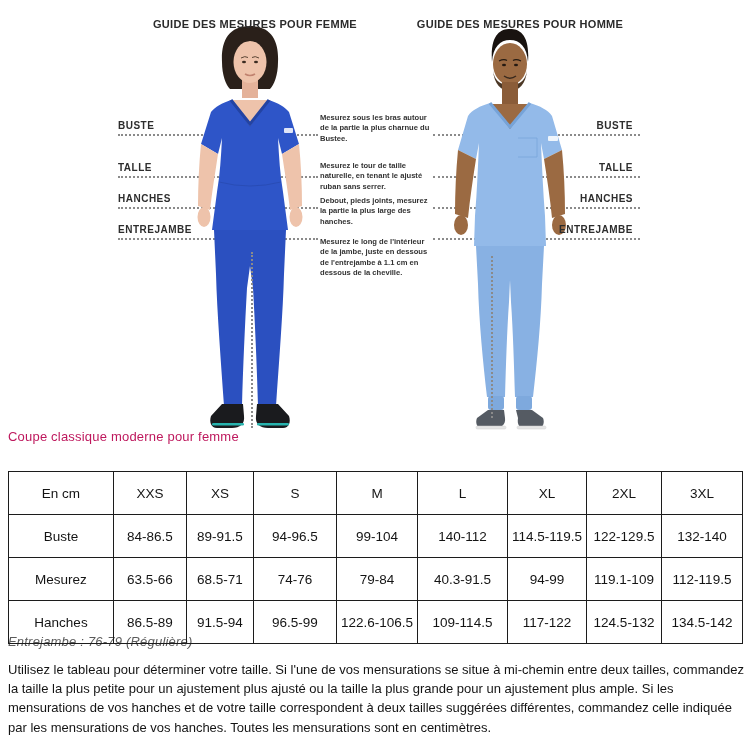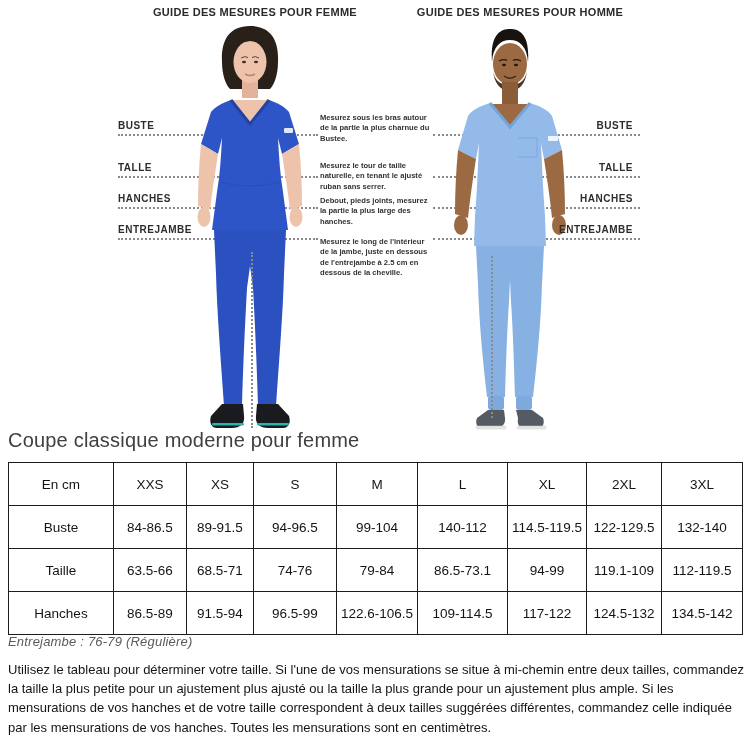--- a/index.html
+++ b/index.html
@@ -4,35 +4,35 @@
 <style>
   html,body{margin:0;padding:0;}
   body{
     width:750px;height:750px;position:relative;overflow:hidden;
     background:#ffffff;color:#1f1f1f;
     font-family:"Liberation Sans", sans-serif;
   }
   .abs{position:absolute;}
   .guide-title{
     font-size:11px;font-weight:bold;letter-spacing:.3px;color:#2b2b2b;
-    text-align:center;z-index:3;
+    text-align:center;z-index:3;margin-top:12px;
   }
   .m-label{
     font-size:10px;font-weight:bold;letter-spacing:.5px;color:#2d2d2d;z-index:3;
   }
   .m-label.right{width:200px;text-align:right;}
   .dotline{height:0;border-top:2px dotted #8a8a8a;z-index:1;}
   .vline{width:0;border-left:2px dotted #8a8a8a;z-index:4;}
   .figure{z-index:2;}
   .instr{
     width:112px;text-align:left;font-size:7.6px;line-height:1.35;
     font-weight:bold;color:#333;z-index:3;
   }
-  .section-title{font-size:20px;color:#404040;letter-spacing:.2px;}
-  .size-table{border-collapse:collapse;table-layout:fixed;z-index:3;}
+  .section-title{font-size:13px;color:#be185d;letter-spacing:.2px;}
+  .size-table{border-collapse:collapse;table-layout:fixed;z-index:3;margin-top:9px;}
   .size-table th,.size-table td{
     border:1px solid #1c1c1c;text-align:center;vertical-align:middle;
     font-size:13.5px;font-weight:normal;height:42px;padding:0;color:#141414;
   }
   .note{font-size:13px;font-style:italic;color:#5a5a5a;letter-spacing:.2px;}
   .footer-par{width:741px;font-size:13px;line-height:1.48;color:#141414;}
 </style>
 </head>
 <body>
 
@@ -63,21 +63,21 @@
 <div class="abs dotline" style="left:433px;top:207px;width:207px"></div>
 
 <div class="abs m-label right" style="left:433px;top:224px">ENTREJAMBE</div>
 <div class="abs dotline" style="left:433px;top:238px;width:207px"></div>
 
 <div class="abs vline" style="left:491px;top:256px;height:162px"></div>
 
 <div class="abs instr" style="left:320px;top:113px">Mesurez sous les bras autour de la partie la plus charnue du Bustee.</div>
 <div class="abs instr" style="left:320px;top:161px">Mesurez le tour de taille naturelle, en tenant le ajusté ruban sans serrer.</div>
 <div class="abs instr" style="left:320px;top:196px">Debout, pieds joints, mesurez la partie la plus large des hanches.</div>
-<div class="abs instr" style="left:320px;top:237px">Mesurez le long de l'intérieur de la jambe, juste en dessous de l'entrejambe à 2.5 cm en dessous de la cheville.</div>
+<div class="abs instr" style="left:320px;top:237px">Mesurez le long de l'intérieur de la jambe, juste en dessous de l'entrejambe à 1.1 cm en dessous de la cheville.</div>
 
 <div class="abs figure" style="left:165px;top:22px;width:170px;height:414px">
   <svg width="170" height="414" viewBox="0 0 170 414">
 
     <path d="M85,4 C63,4 56,20 57,40 C57,53 61,63 65,67 L105,67 C109,63 113,53 113,40 C114,20 107,4 85,4 Z" fill="#2a201a"></path>
 
     <rect x="77" y="54" width="16" height="22" fill="#e4b29a"></rect>
 
     <polygon points="64,78 106,78 85,106" fill="#eec3ab"></polygon>
 
@@ -179,26 +179,26 @@
     <td>84-86.5</td>
     <td>89-91.5</td>
     <td>94-96.5</td>
     <td>99-104</td>
     <td>140-112</td>
     <td>114.5-119.5</td>
     <td>122-129.5</td>
     <td>132-140</td>
   </tr>
   <tr>
-    <td>Taille</td>
+    <td>Mesurez</td>
     <td>63.5-66</td>
     <td>68.5-71</td>
     <td>74-76</td>
     <td>79-84</td>
-    <td>86.5-73.1</td>
+    <td>40.3-91.5</td>
     <td>94-99</td>
     <td>119.1-109</td>
     <td>112-119.5</td>
   </tr>
   <tr>
     <td>Hanches</td>
     <td>86.5-89</td>
     <td>91.5-94</td>
     <td>96.5-99</td>
     <td>122.6-106.5</td>

